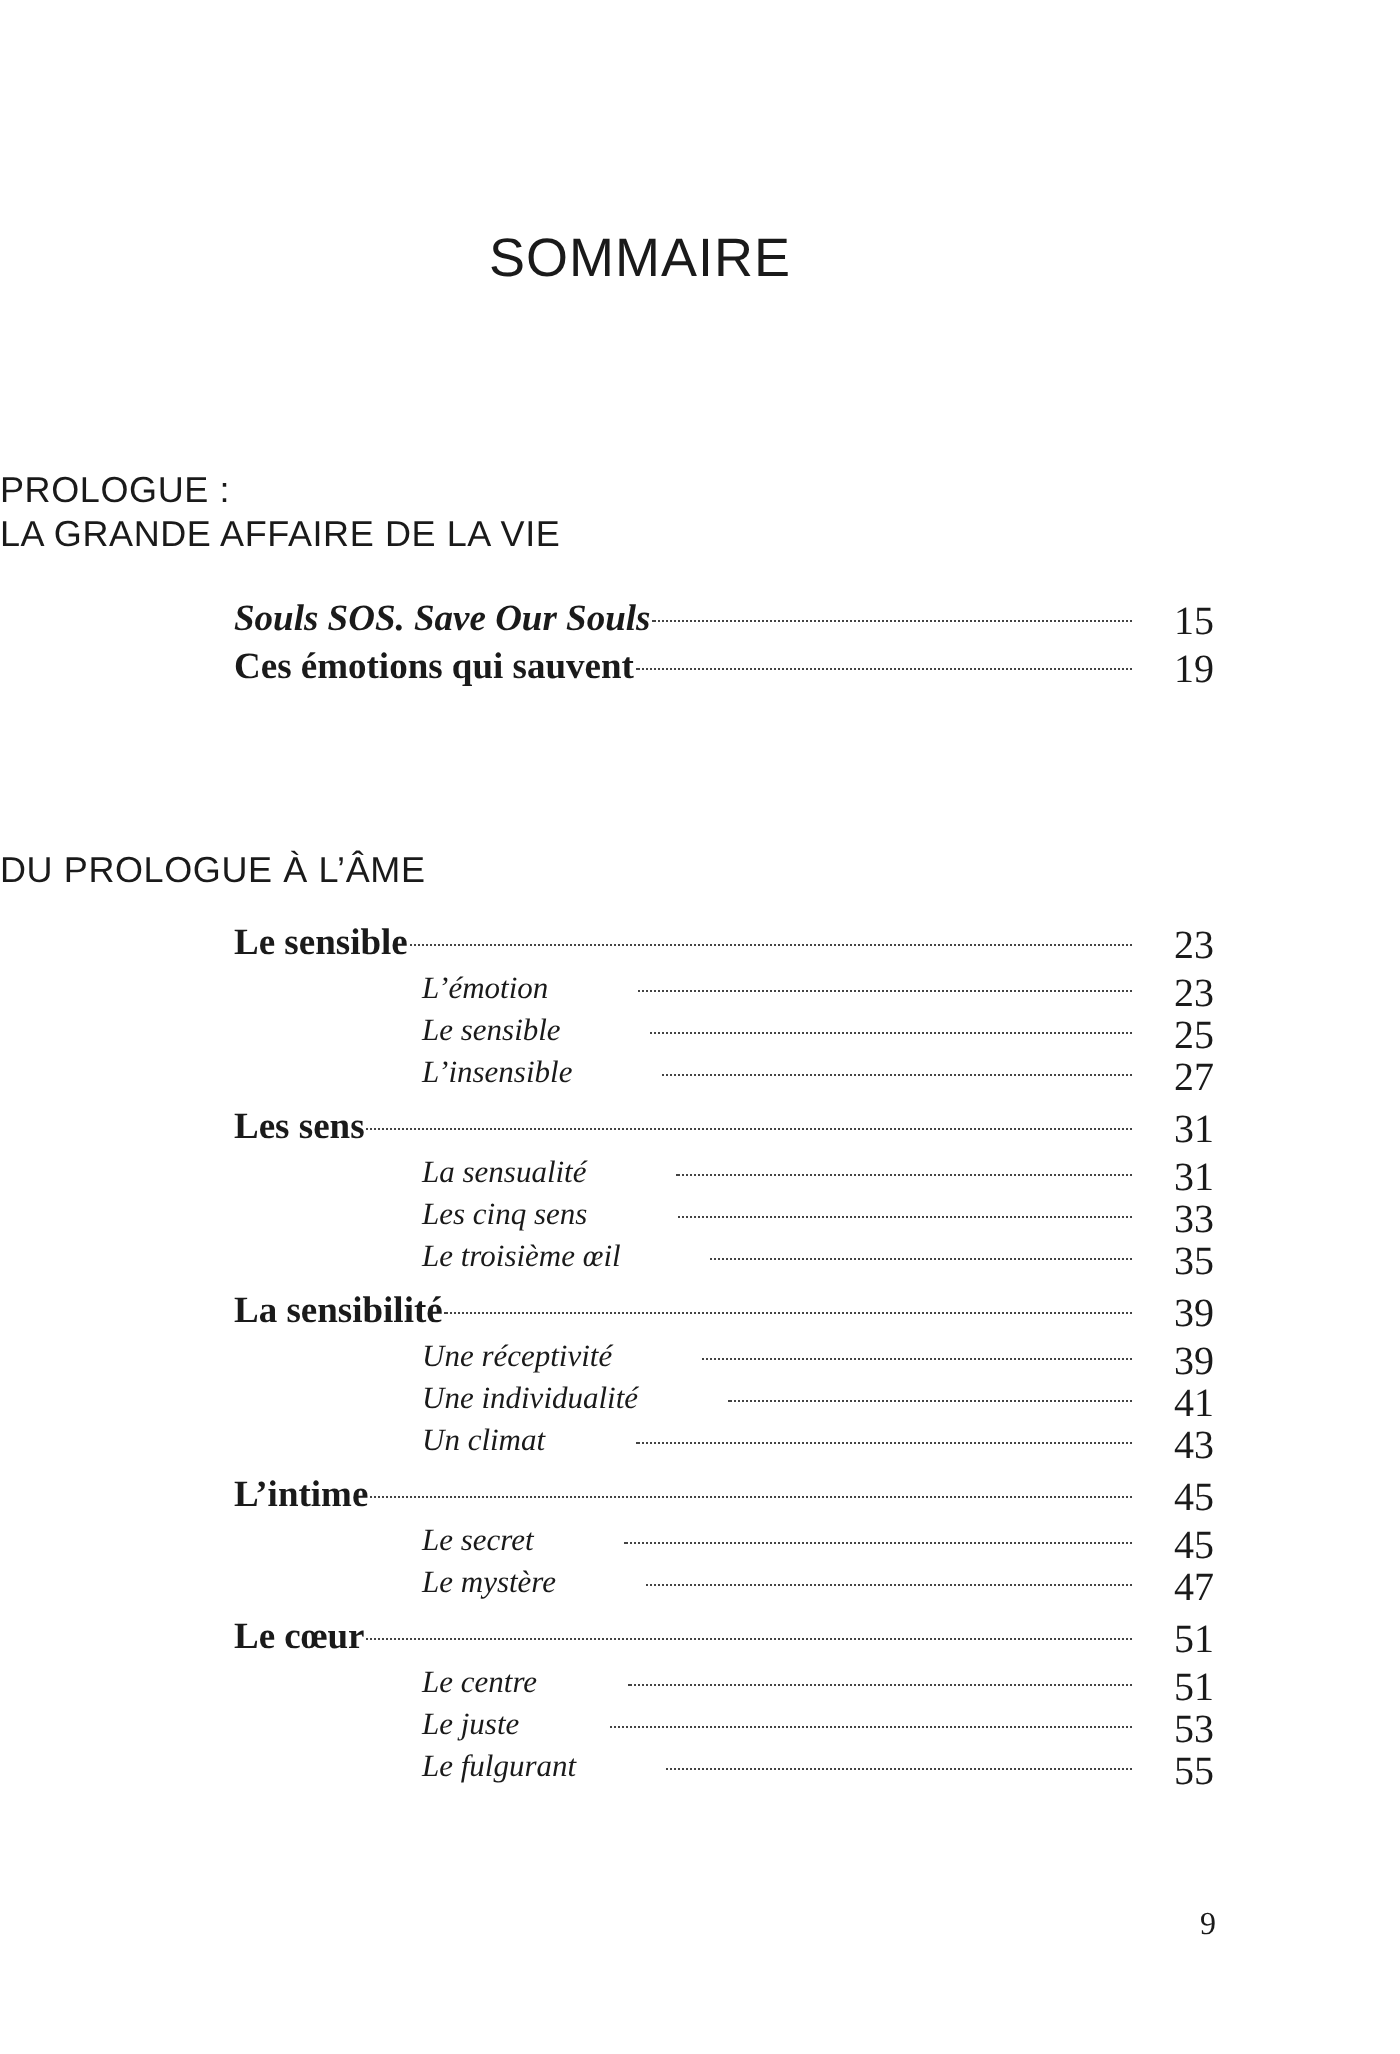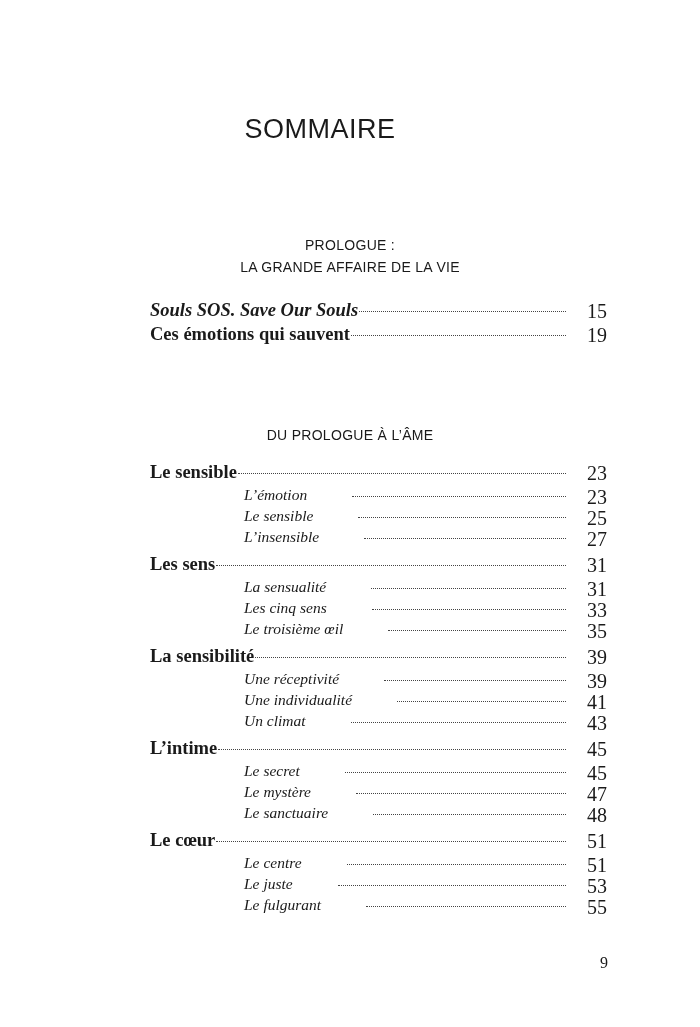--- a/index.html
+++ b/index.html
@@ -2,33 +2,33 @@
 <html><head>
 <meta charset="utf-8">
 <style>
   html, body { margin: 0; padding: 0; background: #ffffff; }
   body { width: 700px; height: 1027px; position: relative; overflow: hidden; color: #1a1a1a; }
   .page-title {
     position: absolute; top: 114px; left: 0; width: 640px; text-align: center;
     font-family: "Liberation Sans", sans-serif; font-size: 27px; letter-spacing: 0.5px; color: #1a1a1a;
   }
   .section-heading {
-    position: absolute; left: 0; width: 700px; text-align: center;
-    font-family: "Liberation Sans", sans-serif; font-size: 14px; line-height: 22px; color: #1a1a1a;
+    position: absolute; left: 0; width: 700px; text-align: left;
+    font-family: "Liberation Sans", sans-serif; font-size: 18px; line-height: 22px; color: #1a1a1a;
     letter-spacing: 0.3px;
   }
   .entries { position: absolute; left: 117px; width: 490px; }
   .entry {
     position: relative; height: 23px; display: flex; align-items: baseline;
     font-family: "Liberation Serif", serif;
   }
   .entry.main { font-size: 18.5px; font-weight: bold; height: 24px; }
   .entry.main.italic-title .entry-title { font-style: italic; }
   .entry.sub { font-size: 15.5px; font-style: italic; padding-left: 94px; height: 21px; gap: 44px; }
-  .entry-title { white-space: nowrap; margin-left: 33px; }
+  .entry-title { white-space: nowrap; }
   .leader {
     flex: 1; margin-right: 41px; border-bottom: 1px dotted #444; height: 1px;
     position: relative; top: -3px; margin-left: 1px;
   }
   .entry.main .leader { top: -4px; }
   .page-num {
     position: absolute; right: 0; font-family: "Liberation Serif", serif; font-weight: normal;
     font-style: normal; font-size: 20px; text-align: right;
   }
   .group-gap { height: 5px; }
@@ -140,25 +140,20 @@
   <div class="entry sub">
     <span class="entry-title">Le secret</span>
     <span class="leader"></span>
     <span class="page-num">45</span>
   </div>
   <div class="entry sub">
     <span class="entry-title">Le mystère</span>
     <span class="leader"></span>
     <span class="page-num">47</span>
   </div>
-  <div class="entry sub">
-    <span class="entry-title">Le sanctuaire</span>
-    <span class="leader"></span>
-    <span class="page-num">48</span>
-  </div>
   <div class="group-gap"></div>
 
   <div class="entry main">
     <span class="entry-title">Le cœur</span>
     <span class="leader"></span>
     <span class="page-num">51</span>
   </div>
   <div class="entry sub">
     <span class="entry-title">Le centre</span>
     <span class="leader"></span>

